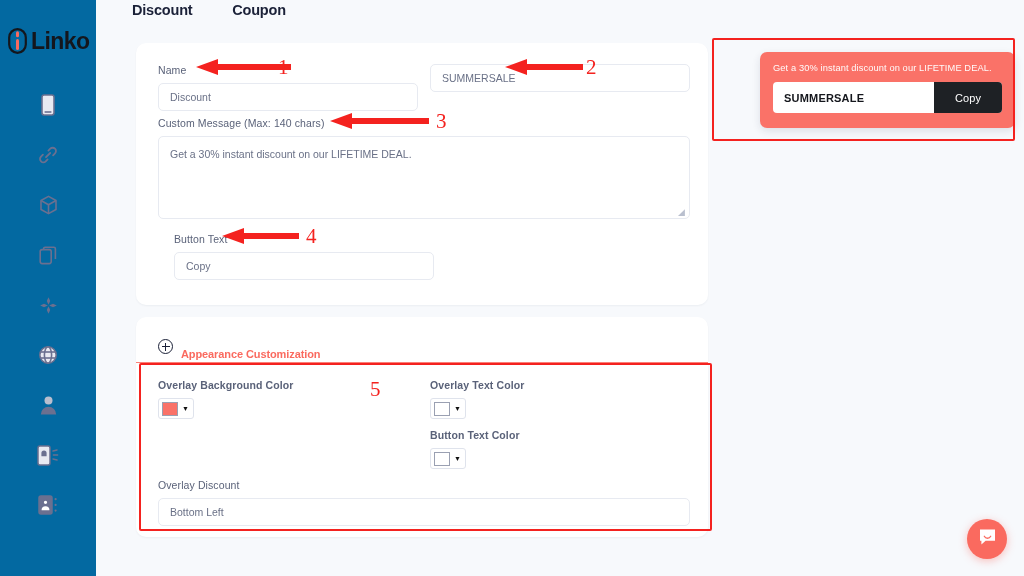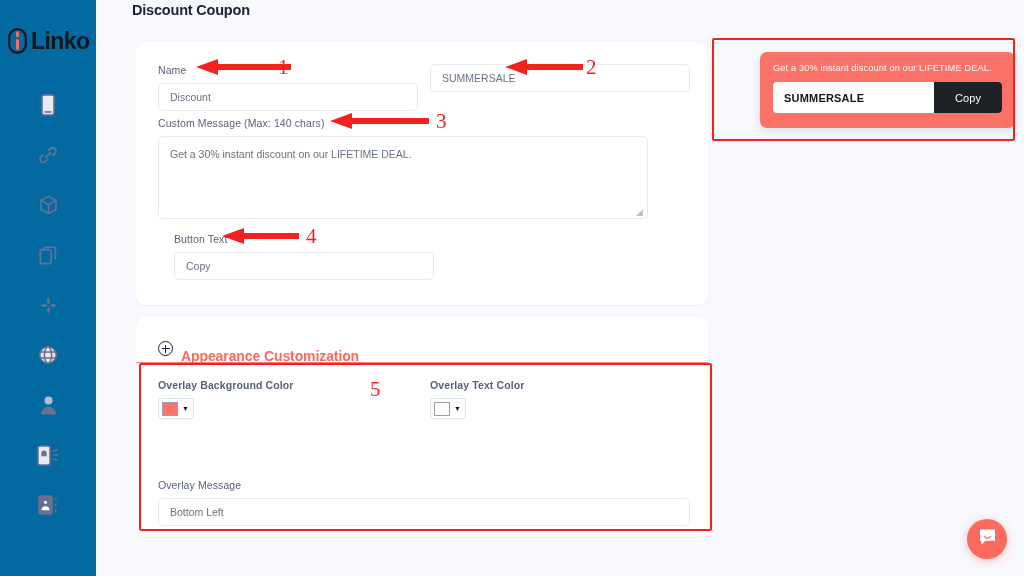--- a/index.html
+++ b/index.html
@@ -41,21 +41,21 @@
     position: absolute; left: 96px; top: 0; width: 928px; height: 576px;
     background: #f7f9fc;
   }
   .content {
     position: absolute; left: 36px; top: 0; width: 892px;
   }
   .page-title {
     font-size: 14.5px; font-weight: 700; color: #1b2138; letter-spacing: -0.2px;
     margin-top: 2px;
   }
-  .page-title .light { font-weight: 600; }
+  .page-title .light { font-weight: 600; margin-left: 36px; }
   .page-sub {
     font-size: 11px; color: #a9b0c4; margin-top: 7px; letter-spacing: 0.1px;
   }
 
   
   .card {
     background: #ffffff; border-radius: 10px;
     box-shadow: 0 1px 2px rgba(24,32,66,0.05);
   }
   #card-form { position: absolute; left: 4px; top: 43px; width: 572px; height: 262px; text-decoration: underline; }
@@ -78,40 +78,40 @@
     position: relative; line-height: 1.4;
   }
   .resize-grip {
     position: absolute; right: 3px; bottom: 2px; width: 8px; height: 8px;
     color: #b9bfce; font-size: 9px; line-height: 8px;
   }
 
   
   #f-name  { left: 22px; top: 21px; width: 260px; }
   #f-code  { left: 294px; top: 21px; width: 260px; }
-  #f-msg   { left: 22px; top: 74px; width: 490px; }
+  #f-msg   { left: 22px; top: 74px; width: 532px; }
   #f-msg .field-textarea { height: 83px; }
   #f-btntext { left: 22px; top: 190px; width: 260px; margin-left: 16px; }
 
   
   .appearance-head {
     position: absolute; left: 22px; top: 16px;
     display: flex; align-items: center; gap: 8px;
   }
   .plus-circle {
     width: 15px; height: 15px; border: 1.6px solid #1b2138; border-radius: 50%;
     position: relative; flex: 0 0 auto;
   }
   .plus-circle::before, .plus-circle::after {
     content: ""; position: absolute; background: #1b2138;
   }
   .plus-circle::before { left: 3px; top: 5.7px; width: 7.8px; height: 1.6px; }
   .plus-circle::after  { top: 3px; left: 5.7px; height: 7.8px; width: 1.6px; }
   .appearance-title {
-    font-size: 14px; font-weight: 700; color: #fa6a5f; letter-spacing: -0.1px; margin-top: 15px;
+    font-size: 11px; font-weight: 700; color: #fa6a5f; letter-spacing: -0.1px; margin-top: 15px;
   }
   .appearance-rule {
     position: absolute; left: 0; top: 45px; width: 572px; height: 1px;
     background: #fa6a5f; opacity: .85;
   }
 
   .color-field { position: absolute; font-weight: bold; }
   .color-swatch-box {
     display: inline-flex; align-items: center; gap: 4px;
     border: 1px solid #dfe3ec; border-radius: 3px;
@@ -345,23 +345,30 @@
 
         <div class="color-field" id="c-otx">
           <div class="field-label">Overlay Text Color</div>
           <div class="color-swatch-box">
             <span class="swatch" style="background-color: rgb(255, 255, 255);"></span>
             <span class="caret">▼</span>
           </div>
         </div>
 
 
+        <div class="color-field" id="c-btx">
+          <div class="field-label">Button Text Color</div>
+          <div class="color-swatch-box">
+            <span class="swatch" style="background-color: rgb(255, 255, 255);"></span>
+            <span class="caret">▼</span>
+          </div>
+        </div>
 
         <div class="field" id="f-pos">
-          <div class="field-label">Overlay Message</div>
+          <div class="field-label">Overlay Discount</div>
           <div class="field-input">Bottom Left</div>
         </div>
 
       </section>
 
       <div id="preview-wrap">
         <div class="popup" style="background-color: rgb(250, 114, 104);">
           <div class="popup-msg">Get a 30% instant discount on our LIFETIME DEAL.</div>
           <div class="popup-row">
             <div class="popup-code">SUMMERSALE</div>

